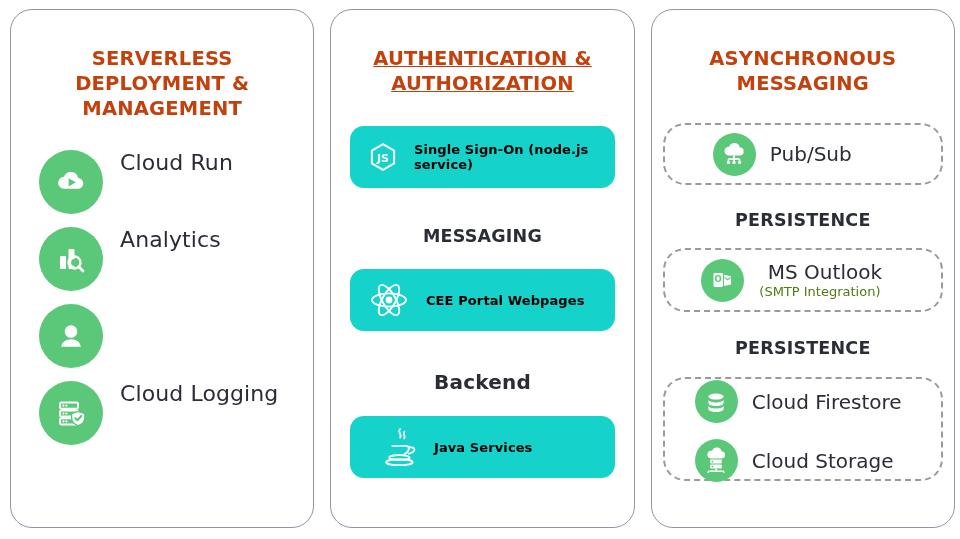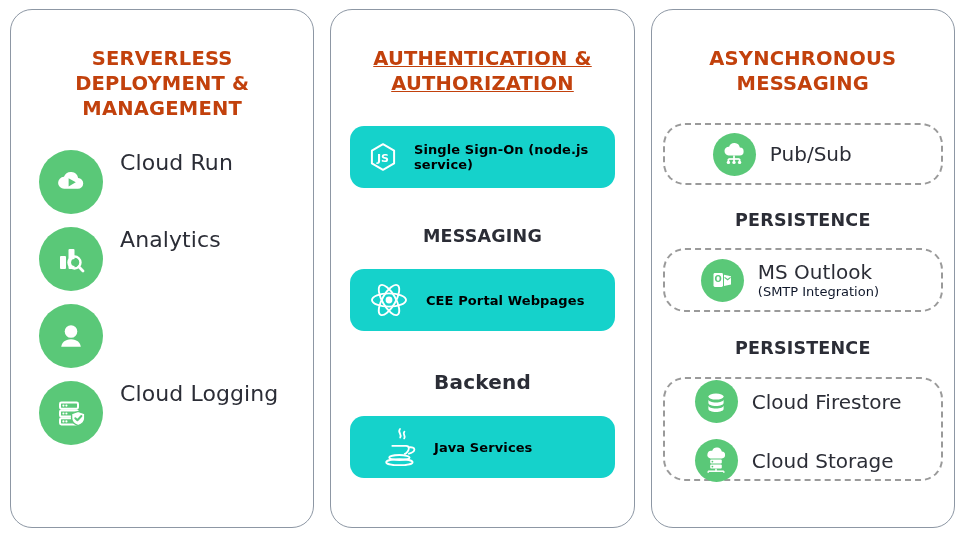--- a/index.html
+++ b/index.html
@@ -131,25 +131,26 @@
   .dash-row .circ { width: 43px; height: 43px; }
   .dash-label {
     font-size: 20px;
     color: #2b2d36;
   }
   .dash-label .sub {
     display: block;
     font-size: 13px;
     line-height: 16px;
     text-align: center;
-    color: #0f172a;
+    color: #4d7c0f;
   }
   .dash-label .main {
     display: block;
     line-height: 24px;
+    margin-left: 10px;
   }
   .box-pubsub    { margin-top: 27px; height: 62px; }
   .lbl-notif     { margin-top: 25px; }
   .box-outlook   { margin-top: 18px; height: 64px; }
   .lbl-persist   { margin-top: 26px; }
   .box-persist   { margin-top: 19px; height: 104px; gap: 16px; padding-top: 4px; }
 </style>
 </head>
 <body>
 

